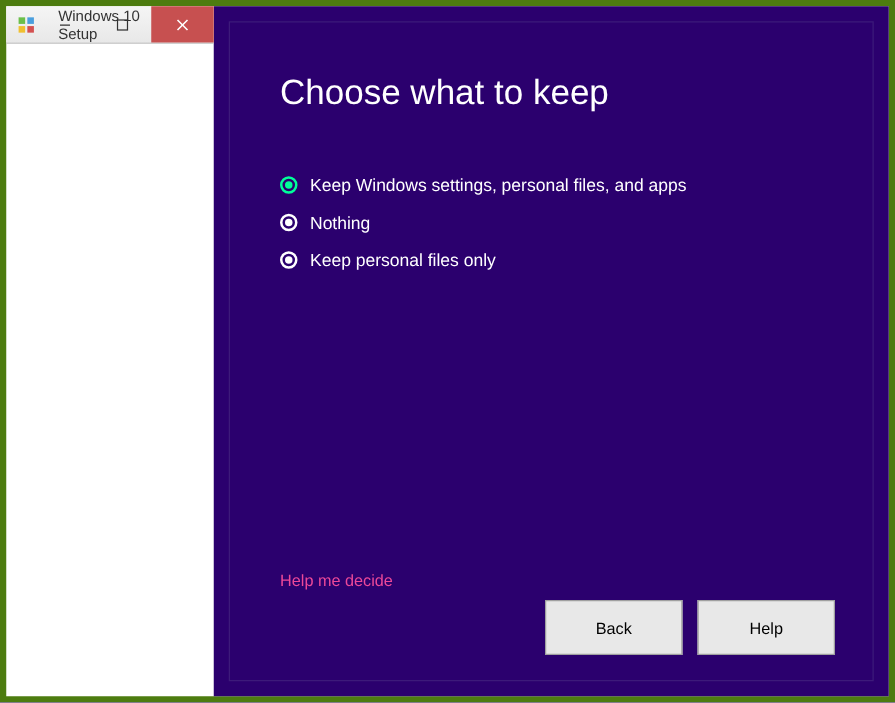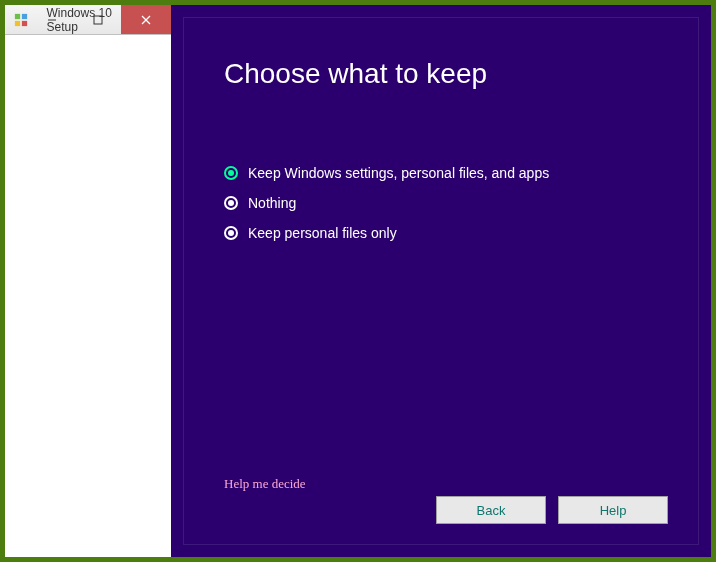--- a/index.html
+++ b/index.html
@@ -80,21 +80,20 @@
       padding: 12px;
     }
     .inner {
       border: 1px solid #3d1a7a;
       width: 100%;
       height: 100%;
       padding: 40px 40px 20px 40px;
       display: flex;
       flex-direction: column;
       position: relative;
-      gap: 25px;
     }
     .heading {
       color: #ffffff;
       font-size: 28px;
       font-weight: 300;
       margin-bottom: 50px;
     }
     .options {
       display: flex;
       flex-direction: column;
@@ -133,41 +132,40 @@
       height: 6px;
       border-radius: 50%;
       background: #ffffff;
     }
     .option-label {
       color: #ffffff;
       font-size: 14px;
     }
     .help-link {
       position: absolute;
-      bottom: 52px;
+      bottom: 72px;
       left: 40px;
-      color: #f9a8d4;
+      color: #ec4899;
       font-size: 13px;
       cursor: pointer;
-      font-family: Liberation Serif, serif;
     }
     .button-row {
       position: absolute;
       bottom: 20px;
       right: 30px;
       display: flex;
       gap: 12px;
     }
     .nav-btn {
       width: 110px;
-      height: 28px;
+      height: 44px;
       background: #e8e8e8;
       border: 1px solid #a0a0a0;
       font-size: 13px;
-      color: #0f766e;
+      color: #000000;
       cursor: pointer;
       font-family: inherit;
     }
   </style>
 </head>
 <body>
 
 <div class="window">
   <div class="titlebar">
     <span class="app-icon">

